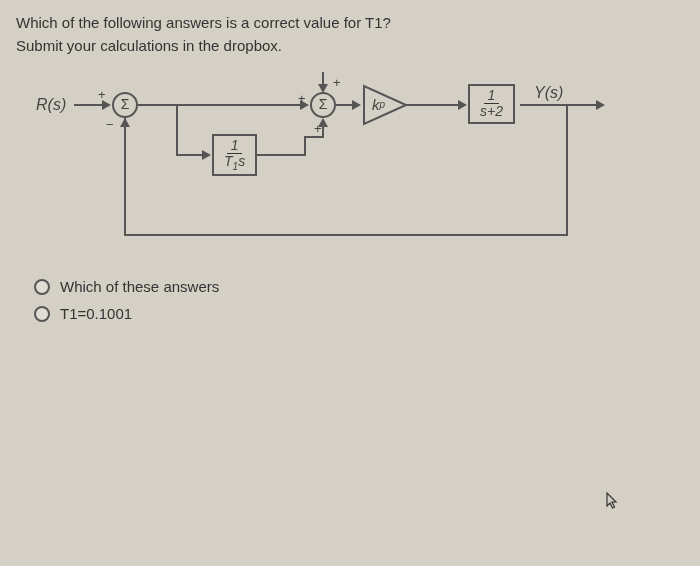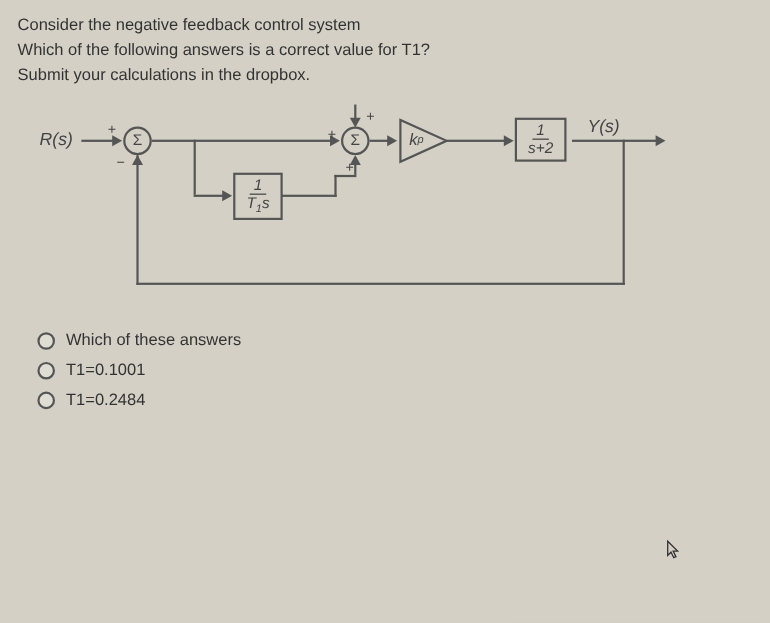--- a/index.html
+++ b/index.html
@@ -134,21 +134,20 @@
       right: 80px;
       bottom: 50px;
       font-size: 16px;
       color: #333;
     }
   </style>
 </head>
 <body>
 
 <div class="question-text">
-  <p>Consider the negative feedback control system</p>
   <p>Which of the following answers is a correct value for T1?</p>
   <p>Submit your calculations in the dropbox.</p>
 </div>
 
 <div class="diagram">
 
   <div class="node label" style="left:0px; top:18px;">
       <span>R(s)</span>
     </div>
 
@@ -230,23 +229,19 @@
 
 <div class="options">
   <div class="option">
     <div class="radio"></div>
     <span class="option-label">Which of these answers</span>
   </div>
   <div class="option">
     <div class="radio"></div>
     <span class="option-label">T1=0.1001</span>
   </div>
-  <div class="option">
-    <div class="radio"></div>
-    <span class="option-label">T1=0.2484</span>
-  </div>
 </div>
 
 <div class="cursor">
   <svg width="14" height="18">
     <path d="M1 1 L1 14 L4 11 L6.5 16 L8.5 15 L6 10 L10 10 Z" fill="none" stroke="#333" stroke-width="1.2"></path>
   </svg>
 </div>
 
 </body></html>

